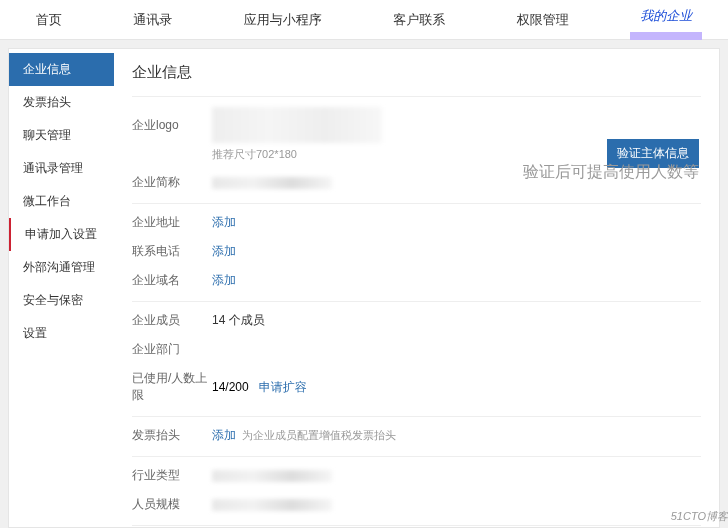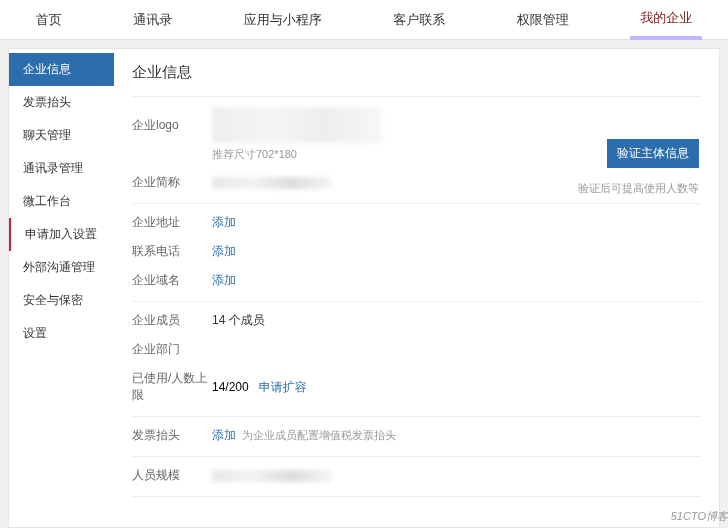--- a/index.html
+++ b/index.html
@@ -1,37 +1,37 @@
 <!DOCTYPE html>
 <html><head>
   <meta charset="utf-8">
   <style>
     * { margin: 0; padding: 0; box-sizing: border-box; font-family: "Microsoft YaHei", Arial, sans-serif; }
     body { background: #f0f0f0; width: 728px; height: 528px; overflow: hidden; position: relative; }
     .top-nav { background: #fff; display: flex; justify-content: space-around; align-items: center; height: 40px; border-bottom: 1px solid #e5e5e5; font-size: 13px; }
     .top-nav-item { color: #333; cursor: pointer; padding: 4px 10px; height: 40px; display: flex; align-items: center; }
-    .top-nav-item.active { color: #7f1d1d; border-bottom: 4px solid #c4b5fd; }
+    .top-nav-item.active { color: #1d4ed8; border-bottom: 8px solid #c4b5fd; font-style: italic; }
     .container { display: flex; background: #fff; margin: 8px; height: 480px; border: 1px solid #e5e5e5; }
     .sidebar { width: 105px; background: #fff; padding-top: 4px; }
     .sidebar-item { padding: 8px 14px; font-size: 12px; color: #333; cursor: pointer; }
     .sidebar-item.active { background: #2b6dad; color: #fff; }
     .sidebar-item.highlight { border-left: 2px solid #c23; color: #333; }
     .main { flex: 1; padding: 14px 18px; position: relative; overflow: hidden; }
     .page-title { font-size: 15px; color: #333; margin-bottom: 14px; }
     .row { display: flex; align-items: center; font-size: 12px; margin-bottom: 12px; }
     .row-label { width: 80px; color: #666; flex-shrink: 0; }
     .row-value { color: #333; flex: 1; }
     .link { color: #2b6dad; cursor: pointer; }
     .hint { color: #999; font-size: 11px; margin-left: 6px; }
     .sub-hint { font-size: 11px; color: #999; margin-left: 80px; margin-top: -8px; margin-bottom: 12px; }
     .divider { border-top: 1px solid #eee; margin: 10px 0; }
     .logo-box { width: 170px; height: 36px; background: linear-gradient(90deg,#eee,#f5f5f5,#eee,#f7f7f7); filter: blur(2px); }
     .blur-value { display: inline-block; width: 120px; height: 12px; background: linear-gradient(90deg,#e8e8e8,#f2f2f2,#ddd,#f5f5f5); filter: blur(2px); }
     .verify-btn { position: absolute; right: 20px; top: 90px; background: #2b6dad; color: #fff; padding: 6px 10px; font-size: 12px; cursor: pointer; border: none; text-align: center; }
-    .verify-hint { position: absolute; right: 20px; top: 132px; font-size: 11px; color: #999; }
+    .verify-hint { position: absolute; right: 20px; top: 113px; font-size: 16px; color: #999; }
     .watermark { position: absolute; right: 0; bottom: 4px; color: #999; font-size: 11px; font-style: italic; }
   </style>
 </head>
 <body>
 
 <div class="top-nav" id="top-nav">
     <div class="top-nav-item">首页</div>
     <div class="top-nav-item">通讯录</div>
     <div class="top-nav-item">应用与小程序</div>
     <div class="top-nav-item">客户联系</div>
@@ -104,20 +104,24 @@
 
     <div class="row">
       <div class="row-label">发票抬头</div>
       <span class="link">添加</span>
       <span class="hint">为企业成员配置增值税发票抬头</span>
     </div>
 
     <div class="divider"></div>
 
     <div class="row">
+      <div class="row-label">行业类型</div>
+      <div class="blur-value"></div>
+    </div>
+    <div class="row">
       <div class="row-label">人员规模</div>
       <div class="blur-value"></div>
     </div>
 
     <div class="divider"></div>
 
   </div>
 </div>
 
 <div class="watermark">51CTO博客</div>

